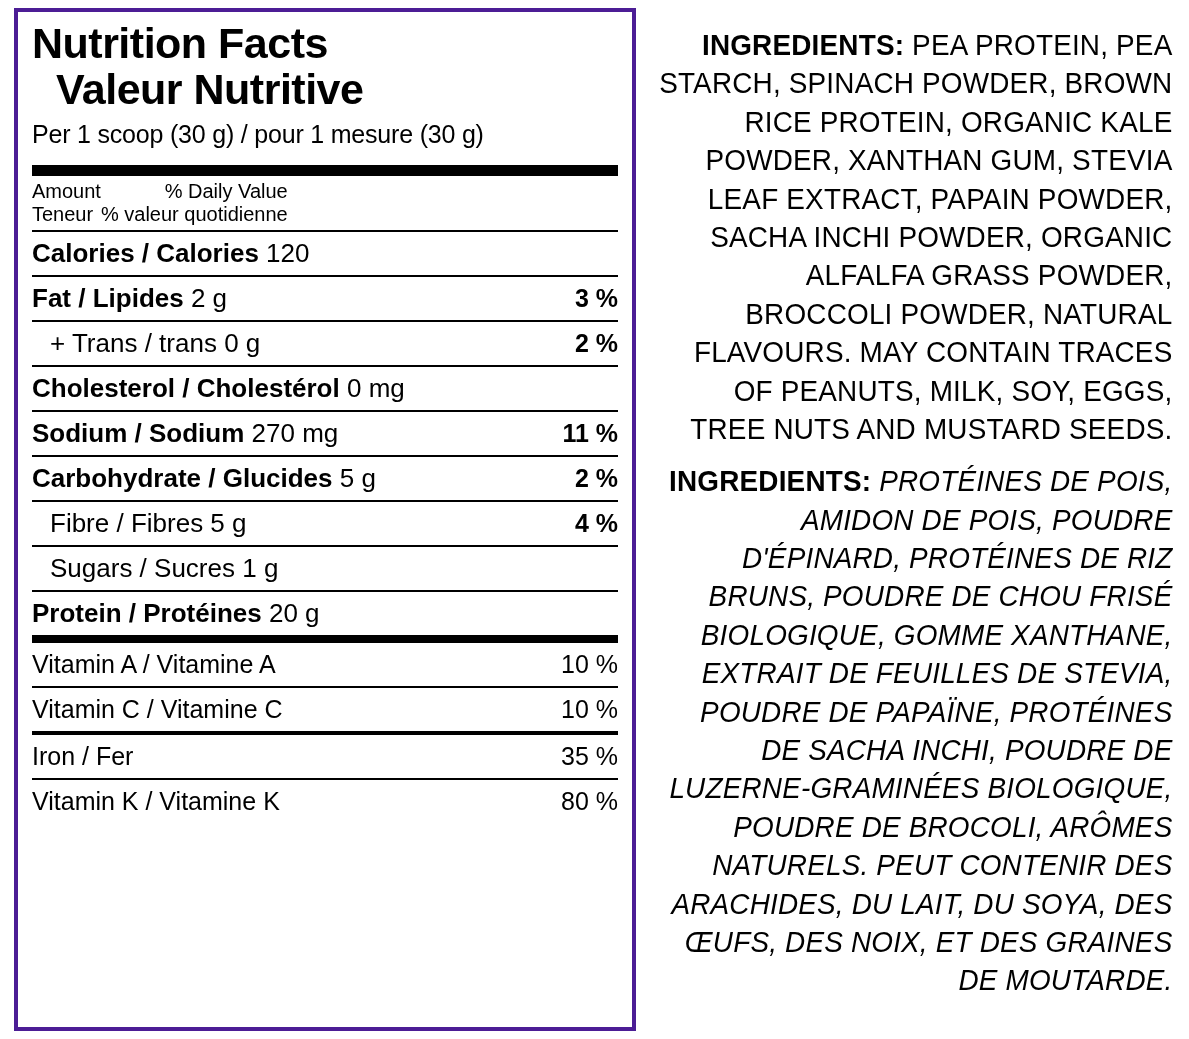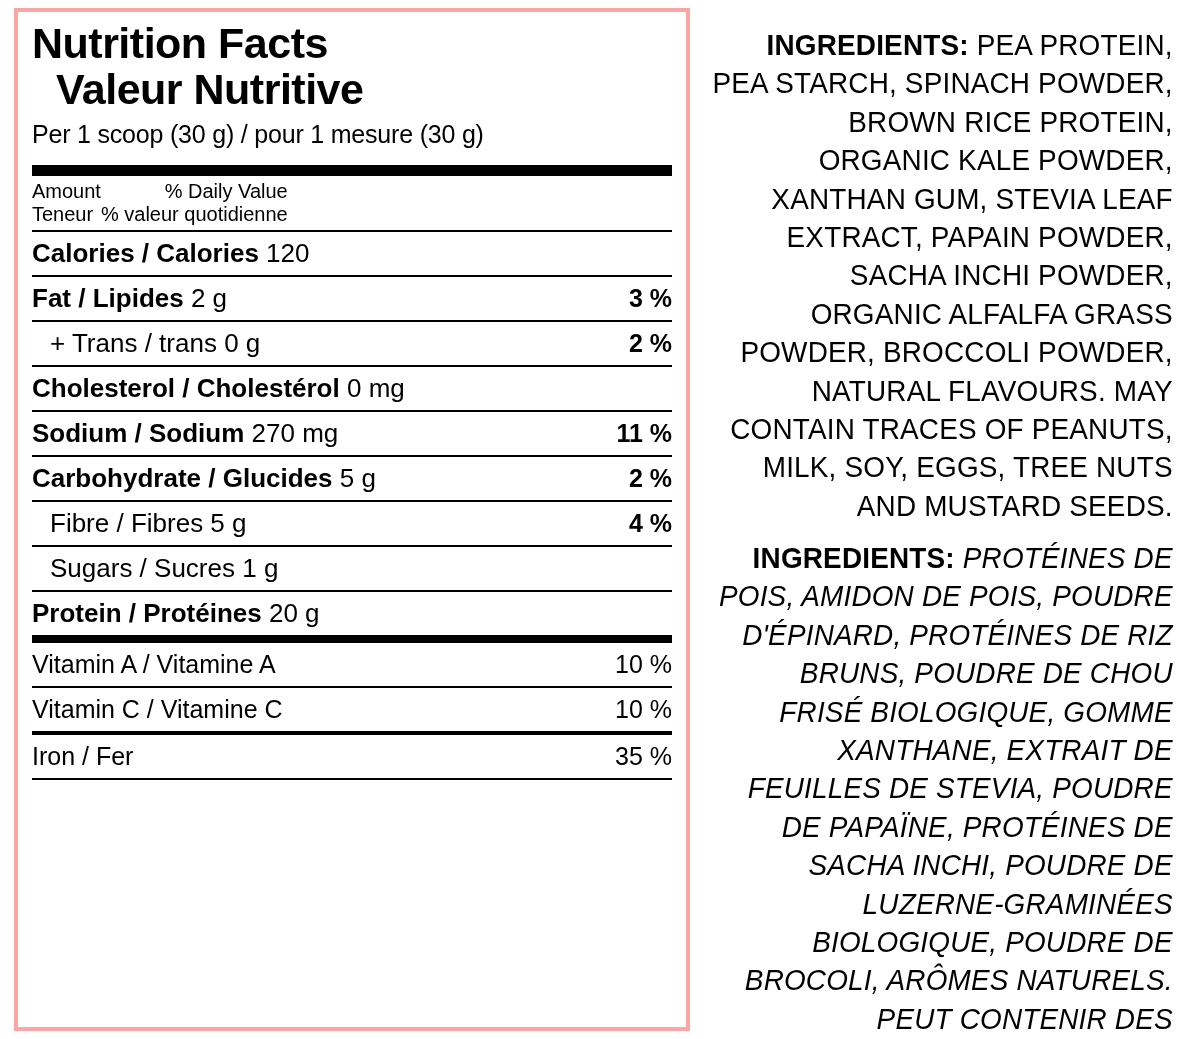--- a/index.html
+++ b/index.html
@@ -18,23 +18,23 @@
   .page {
     display: flex;
     width: 1189px;
     height: 1039px;
     box-sizing: border-box;
     padding: 8px 10px 8px 14px;
   }
 
   
   .nf-panel {
-    width: 676px;
+    width: 622px;
     box-sizing: border-box;
-    border: 4px solid #fca5a5;
+    border: 4px solid #4c1d95;
     padding: 10px 14px 6px 14px;
     display: flex;
     flex-direction: column;
   }
   .nf-title {
     font-weight: bold;
     font-size: 43px;
     line-height: 1.02;
     letter-spacing: -0.5px;
   }
@@ -206,20 +206,24 @@
       <div class="label">Vitamin C / Vitamine C</div>
       <div class="pctv">10 %</div>
     </div>
     <div class="rule-thin"></div>
     <div class="rule-thin"></div>
     <div class="nf-vit">
       <div class="label">Iron / Fer</div>
       <div class="pctv">35 %</div>
     </div>
     <div class="rule-thin"></div>
+    <div class="nf-vit">
+      <div class="label">Vitamin K / Vitamine K</div>
+      <div class="pctv">80 %</div>
+    </div>
 
   </div>
 
   <div class="ing-panel">
     <div class="ing-block en">
       <span class="ing-lead">INGREDIENTS:</span><span> PEA PROTEIN, PEA STARCH, SPINACH POWDER, BROWN RICE PROTEIN, ORGANIC KALE POWDER, XANTHAN GUM, STEVIA LEAF EXTRACT, PAPAIN POWDER, SACHA INCHI POWDER, ORGANIC ALFALFA GRASS POWDER, BROCCOLI POWDER, NATURAL FLAVOURS. MAY CONTAIN TRACES OF PEANUTS, MILK, SOY, EGGS, TREE NUTS AND MUSTARD SEEDS.</span>
     </div>
     <div class="ing-block fr">
       <span class="ing-lead">INGREDIENTS:</span><span> PROTÉINES DE POIS, AMIDON DE POIS, POUDRE D'ÉPINARD, PROTÉINES DE RIZ BRUNS, POUDRE DE CHOU FRISÉ BIOLOGIQUE, GOMME XANTHANE, EXTRAIT DE FEUILLES DE STEVIA, POUDRE DE PAPAÏNE, PROTÉINES DE SACHA INCHI, POUDRE DE LUZERNE-GRAMINÉES BIOLOGIQUE, POUDRE DE BROCOLI, ARÔMES NATURELS. PEUT CONTENIR DES ARACHIDES, DU LAIT, DU SOYA, DES ŒUFS, DES NOIX, ET DES GRAINES DE MOUTARDE.</span>
     </div>

